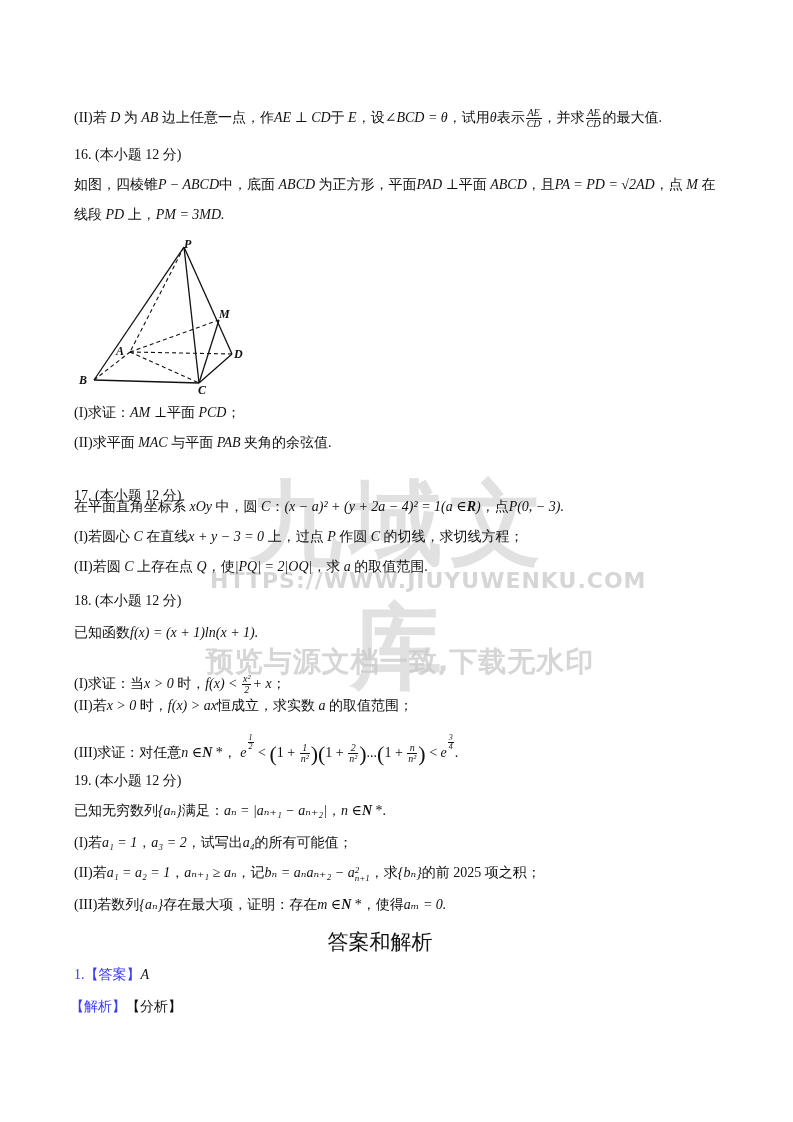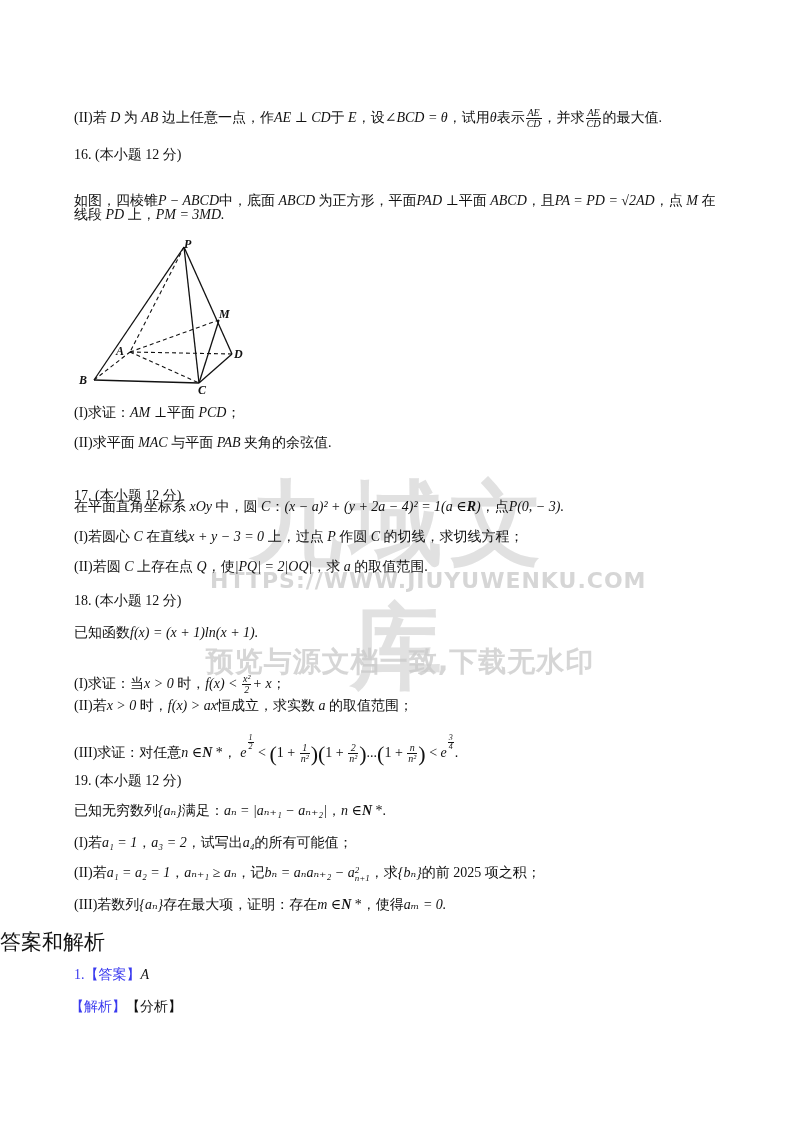--- a/index.html
+++ b/index.html
@@ -6,41 +6,41 @@
   body { width: 793px; height: 1122px; position: relative; overflow: hidden;
          font-family: "Liberation Serif", "DejaVu Serif", serif; color: #111; font-size: 14px; }
   .line { position: absolute; left: 74px; white-space: nowrap; line-height: 18px; }
   .m { font-style: italic; }
   .b { font-weight: bold; font-style: italic; }
   .frac { display: inline-block; vertical-align: middle; text-align: center; font-style: italic; font-size: 10px; line-height: 10px; margin: 0 1px; }
   .frac .num { display: block; border-bottom: 1px solid #111; padding: 0 1px; }
   .frac .den { display: block; padding: 0 1px; }
   sup, sub { font-size: 9px; }
   .big-paren { font-size: 22px; vertical-align: middle; font-style: normal; line-height: 18px; }
-  .section-title { position: absolute; left: 0; width: 760px; top: 928px; text-align: left; font-size: 21px; font-family: Liberation Sans, sans-serif; color: #111; }
+  .section-title { position: absolute; left: 0; width: 760px; top: 928px; text-align: center; font-size: 21px; font-family: Liberation Sans, sans-serif; color: #111; }
   .blue { color: #3a3aef; }
   .figure { position: absolute; left: 74px; top: 236px; width: 180px; height: 160px; }
   .watermark { position: absolute; pointer-events: none; color: #d6d6d6; text-align: center; left: 0; width: 793px; font-family: "DejaVu Sans", sans-serif; font-weight: bold; }
   .wm1 { top: 462px; font-size: 92px; letter-spacing: 8px; left: 210px; width: 380px; color: rgba(200,200,200,0.55); }
   .wm2 { top: 568px; font-size: 22px; letter-spacing: 1px; left: 210px; width: 380px; color: rgba(200,200,200,0.75); }
   .wm3 { top: 606px; font-size: 28px; letter-spacing: 1px; left: 200px; width: 400px; color: rgba(200,200,200,0.75); margin-top: 37px; }
 </style>
 </head>
 <body>
 
 <div class="watermark wm1">九域文库</div>
 <div class="watermark wm2">HTTPS://WWW.JIUYUWENKU.COM</div>
 <div class="watermark wm3">预览与源文档一致,下载无水印</div>
 
 <div class="line" style="top:108px;">
   <span>(II)若 </span><span class="m">D</span><span> 为 </span><span class="m">AB</span><span> 边上任意一点，作</span><span class="m">AE ⊥ CD</span><span>于 </span><span class="m">E</span><span>，设</span><span class="m">∠BCD = θ</span><span>，试用</span><span class="m">θ</span><span>表示</span><span class="frac"><span class="num">AE</span><span class="den">CD</span></span><span>，并求</span><span class="frac"><span class="num">AE</span><span class="den">CD</span></span><span>的最大值.</span>
 </div>
 
 <div class="line" style="top:146px;">16. (本小题 12 分)</div>
-<div class="line" style="top:192px;">
+<div class="line" style="top:176px;">
   <span>如图，四棱锥</span><span class="m">P − ABCD</span><span>中，底面 </span><span class="m">ABCD</span><span> 为正方形，平面</span><span class="m">PAD</span><span> ⊥平面 </span><span class="m">ABCD</span><span>，且</span><span class="m">PA = PD = √2AD</span><span>，点 </span><span class="m">M</span><span> 在</span>
 </div>
 <div class="line" style="top:206px;">
   <span>线段 </span><span class="m">PD</span><span> 上，</span><span class="m">PM = 3MD.</span>
 </div>
 
 <div class="figure">
   <svg width="180" height="160" viewBox="0 0 180 160">
     <g stroke="#111" stroke-width="1.3" fill="none">
 

